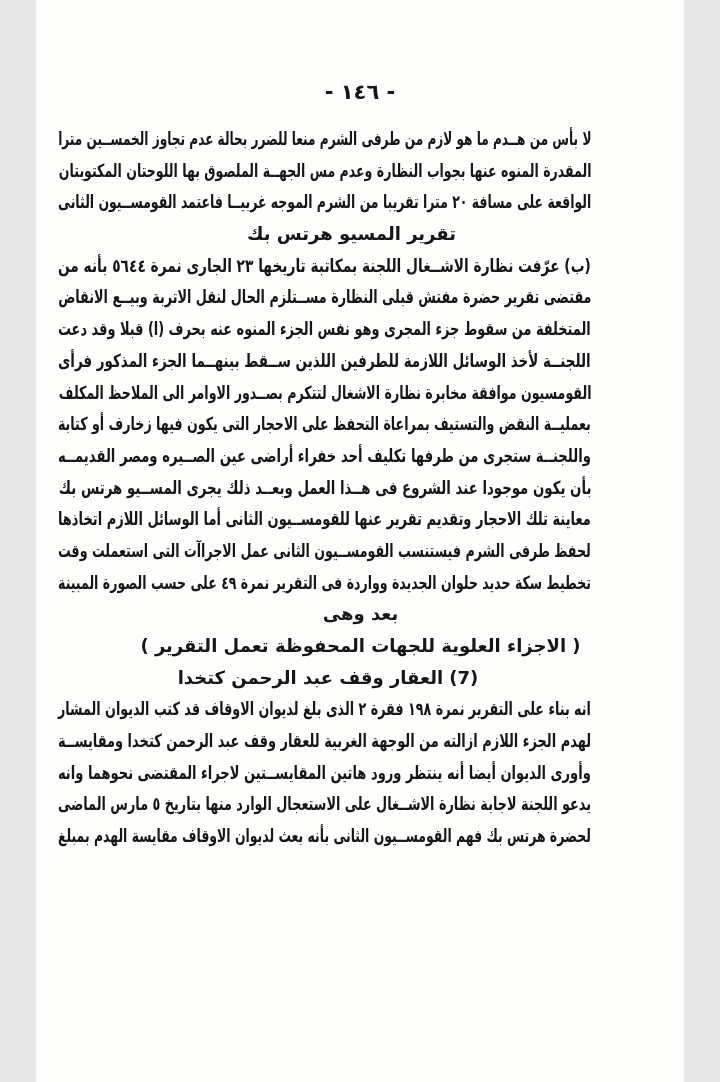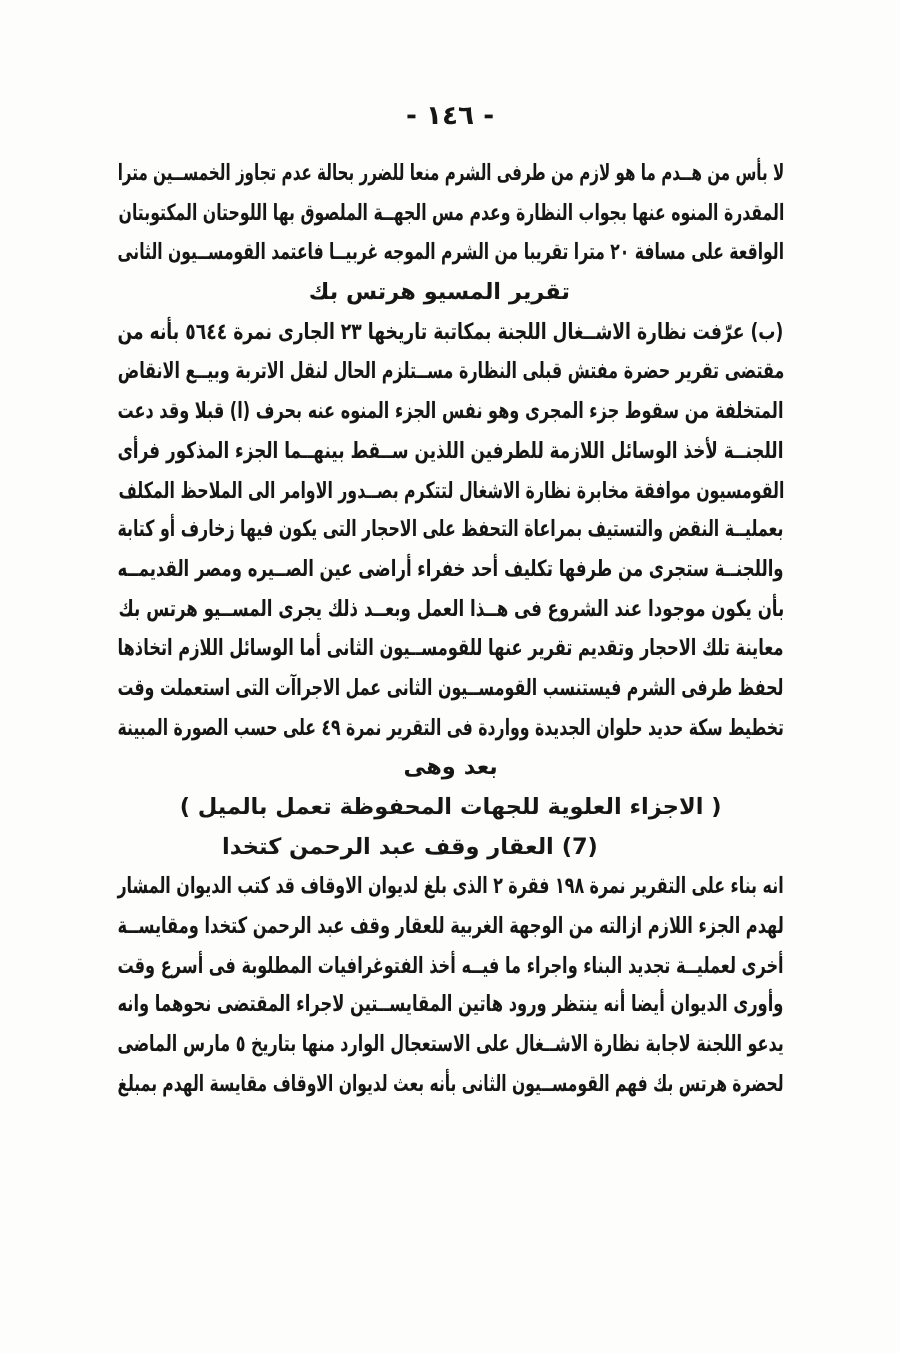--- a/index.html
+++ b/index.html
@@ -2,21 +2,21 @@
 <html lang="ar"><head>
 <meta charset="utf-8">
 <style>
   html, body {
     margin: 0;
     padding: 0;
     background: #e8e8e8;
   }
   .page {
     position: relative;
-    width: 720px;
+    width: 648px;
     height: 1082px;
     margin: 0 auto;
     background: #fdfdfb;
     font-family: "DejaVu Sans", sans-serif;
     color: #161616;
     overflow: hidden;
   }
   .page-number {
     position: absolute;
     top: 80px;
@@ -67,22 +67,21 @@
       <div class="text-line align-justify"><span class="stretch" style="transform: scaleX(0.716398);">المتخلفة من سقوط جزء المجرى وهو نفس الجزء المنوه عنه بحرف (ا) قبلا وقد دعت</span></div>
       <div class="text-line align-justify"><span class="stretch" style="transform: scaleX(0.748596);">اللجنــة لأخذ الوسائل اللازمة للطرفين اللذين ســقط بينهــما الجزء المذكور فرأى</span></div>
       <div class="text-line align-justify"><span class="stretch" style="transform: scaleX(0.701316);">القومسيون موافقة مخابرة نظارة الاشغال لتتكرم بصــدور الاوامر الى الملاحظ المكلف</span></div>
       <div class="text-line align-justify"><span class="stretch" style="transform: scaleX(0.70224);">بعمليــة النقض والتستيف بمراعاة التحفظ على الاحجار التى يكون فيها زخارف أو كتابة</span></div>
       <div class="text-line align-justify"><span class="stretch" style="transform: scaleX(0.73315);">واللجنــة ستجرى من طرفها تكليف أحد خفراء أراضى عين الصــيره ومصر القديمــه</span></div>
       <div class="text-line align-justify"><span class="stretch" style="transform: scaleX(0.740278);">بأن يكون موجودا عند الشروع فى هــذا العمل وبعــد ذلك يجرى المســيو هرتس بك</span></div>
       <div class="text-line align-justify"><span class="stretch" style="transform: scaleX(0.722222);">معاينة تلك الاحجار وتقديم تقرير عنها للقومســيون الثانى أما الوسائل اللازم اتخاذها</span></div>
       <div class="text-line align-justify"><span class="stretch" style="transform: scaleX(0.703166);">لحفظ طرفى الشرم فيستنسب القومســيون الثانى عمل الاجراآت التى استعملت وقت</span></div>
       <div class="text-line align-justify"><span class="stretch" style="transform: scaleX(0.696732);">تخطيط سكة حديد حلوان الجديدة وواردة فى التقرير نمرة ٤٩ على حسب الصورة المبينة</span></div>
       <div class="text-line align-right"><span class="stretch">بعد وهى</span></div>
-      <div class="text-line align-right"><span class="stretch">( الاجزاء العلوية للجهات المحفوظة تعمل بالميل )</span></div>
+      <div class="text-line align-right"><span class="stretch">( الاجزاء العلوية للجهات المحفوظة تعمل التقرير )</span></div>
       <div class="text-line align-heading"><span class="stretch">(7) العقار وقف عبد الرحمن كتخدا</span></div>
       <div class="text-line align-justify"><span class="stretch" style="transform: scaleX(0.70596);">انه بناء على التقرير نمرة ١٩٨ فقرة ٢ الذى بلغ لديوان الاوقاف قد كتب الديوان المشار</span></div>
       <div class="text-line align-justify"><span class="stretch" style="transform: scaleX(0.72027);">لهدم الجزء اللازم ازالته من الوجهة الغربية للعقار وقف عبد الرحمن كتخدا ومقايســة</span></div>
-      <div class="text-line align-justify"><span class="stretch" style="transform: scaleX(0.717362);">أخرى لعمليــة تجديد البناء واجراء ما فيــه أخذ الفتوغرافيات المطلوبة فى أسرع وقت</span></div>
       <div class="text-line align-justify"><span class="stretch" style="transform: scaleX(0.72517);">وأورى الديوان أيضا أنه ينتظر ورود هاتين المقايســتين لاجراء المقتضى نحوهما وانه</span></div>
       <div class="text-line align-justify"><span class="stretch" style="transform: scaleX(0.710667);">يدعو اللجنة لاجابة نظارة الاشــغال على الاستعجال الوارد منها بتاريخ ٥ مارس الماضى</span></div>
       <div class="text-line align-justify"><span class="stretch" style="transform: scaleX(0.690415);">لحضرة هرتس بك فهم القومســيون الثانى بأنه بعث لديوان الاوقاف مقايسة الهدم بمبلغ</span></div>
     </div>
 </div>
 
 </body></html>

